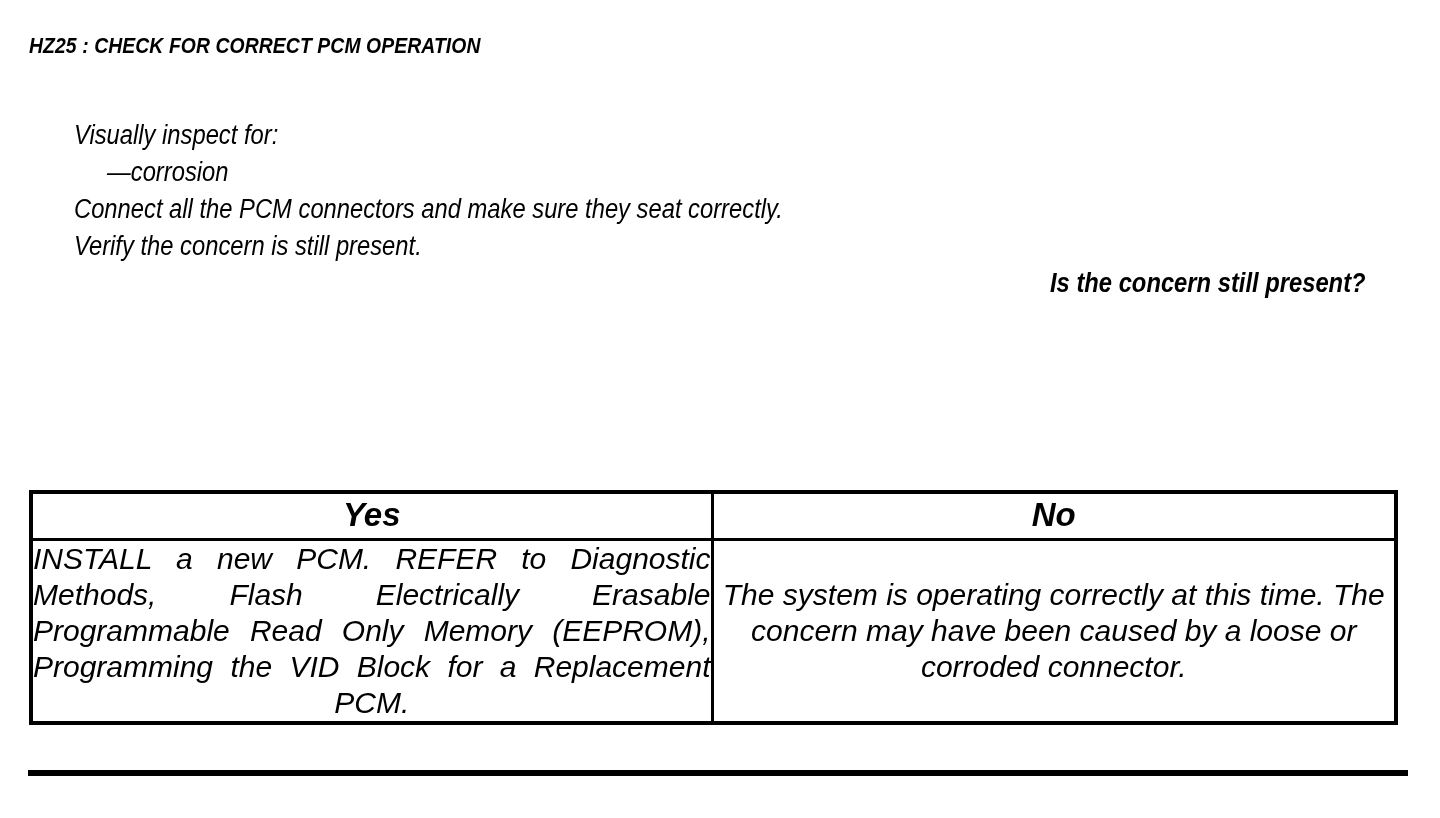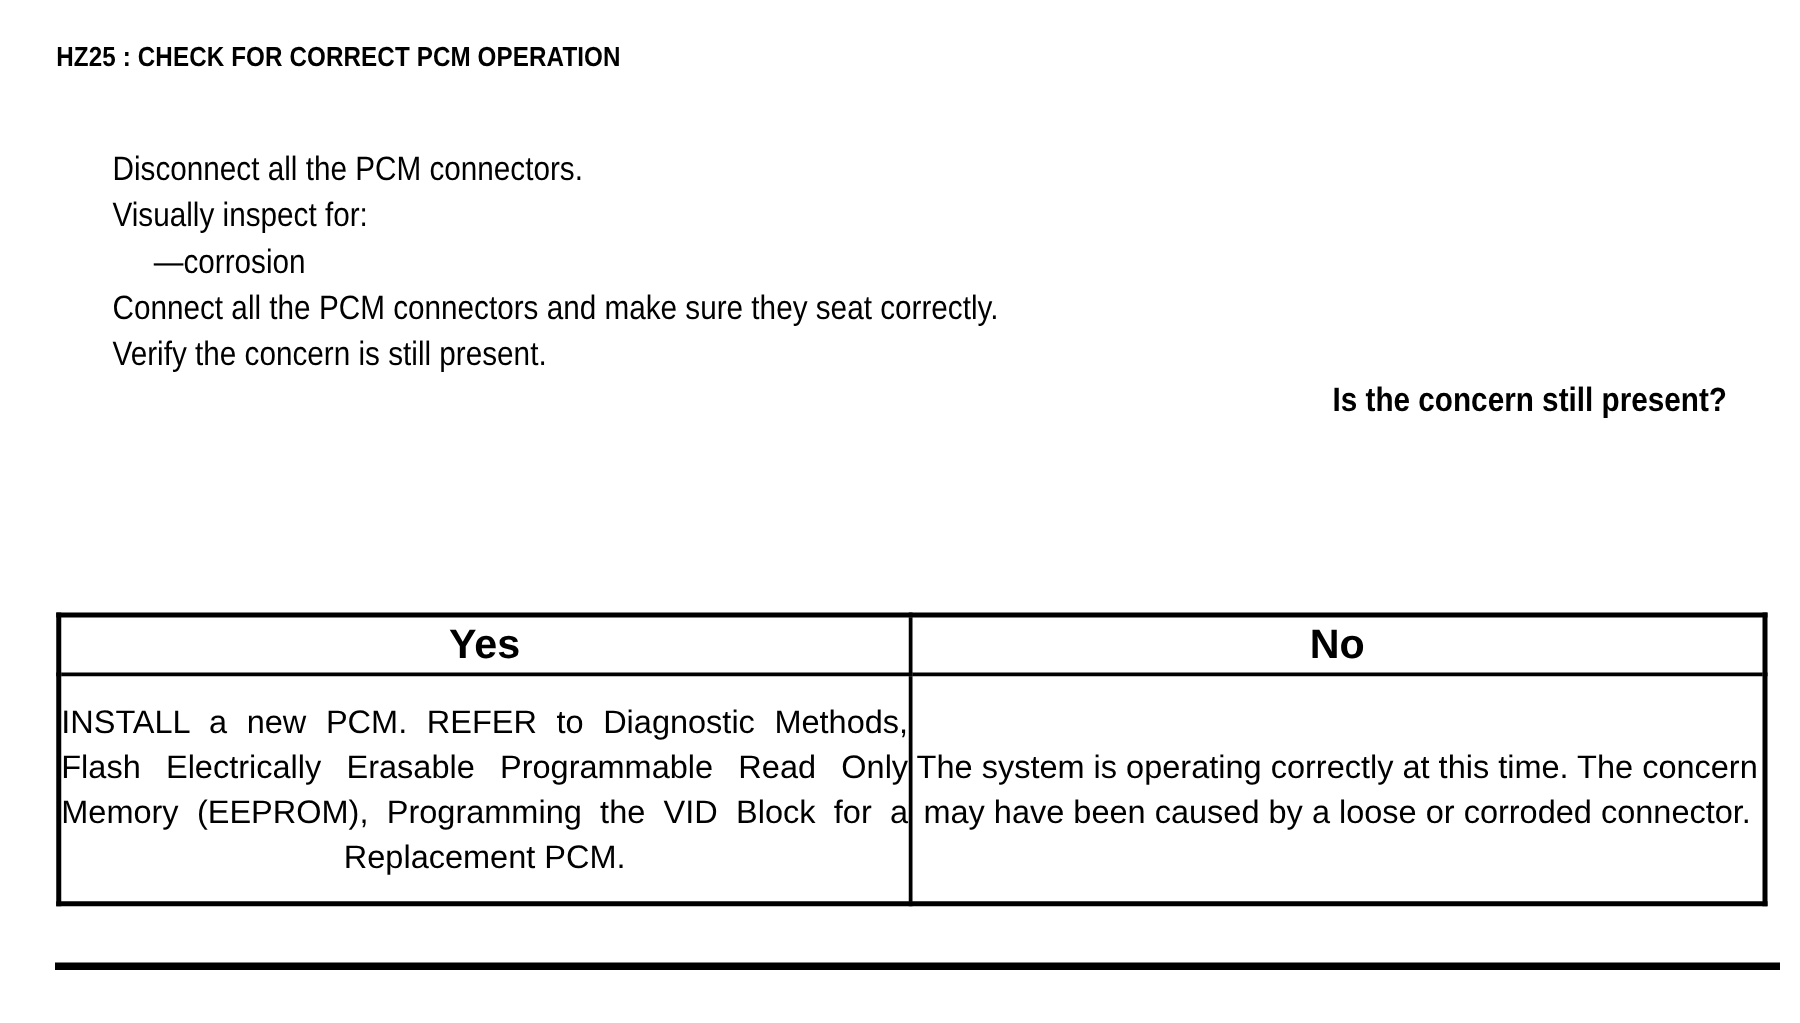--- a/index.html
+++ b/index.html
@@ -14,24 +14,25 @@
     position: relative;
     font-family: "Liberation Sans", sans-serif;
     color: #000000;
     overflow: hidden;
     -webkit-font-smoothing: none;
   }
 
   
   .page {
     position: absolute;
-    left: 16px;
+    left: 0;
     top: 0;
     width: 1308px;
     height: 818px;
+    font-style: italic;
   }
 
   
   .cond {
     display: inline-block;
     transform: scaleX(0.88);
     transform-origin: left center;
     white-space: pre;
   }
 
@@ -85,21 +86,21 @@
     border: 3px solid #000000;
     font-size: 33px;
     font-weight: bold;
     text-align: center;
     vertical-align: middle;
     height: 36px;
     padding: 2px 0 4px 0;
   }
   .decision-table td {
     border: 3px solid #000000;
-    font-size: 26px;
+    font-size: 30px;
     font-weight: normal;
     line-height: 36px;
     vertical-align: middle;
     padding: 0;
     height: 180px;
   }
   .cell-yes {
     text-align: justify;
     text-align-last: center;
     padding: 0 1px 0 2px;
@@ -123,23 +124,20 @@
 </head>
 <body>
 
 <div class="page">
 
   <div class="step-title">
     <span class="cond">HZ25 : CHECK FOR CORRECT PCM OPERATION</span>
   </div>
 
   <div class="body-block">
-    <div class="body-line">
-      <span class="cond">Disconnect all the PCM connectors.</span>
-    </div>
     <div class="body-line">
       <span class="cond">Visually inspect for:</span>
     </div>
     <div class="body-line sub">
       <span class="cond">—corrosion</span>
     </div>
     <div class="body-line">
       <span class="cond">Connect all the PCM connectors and make sure they seat correctly.</span>
     </div>
     <div class="body-line">

